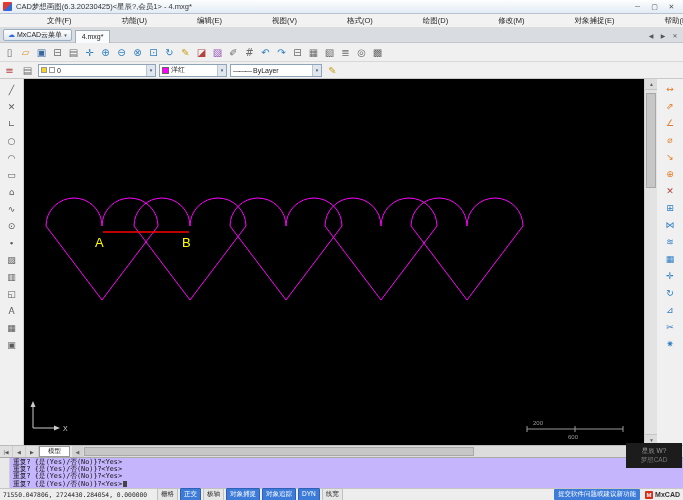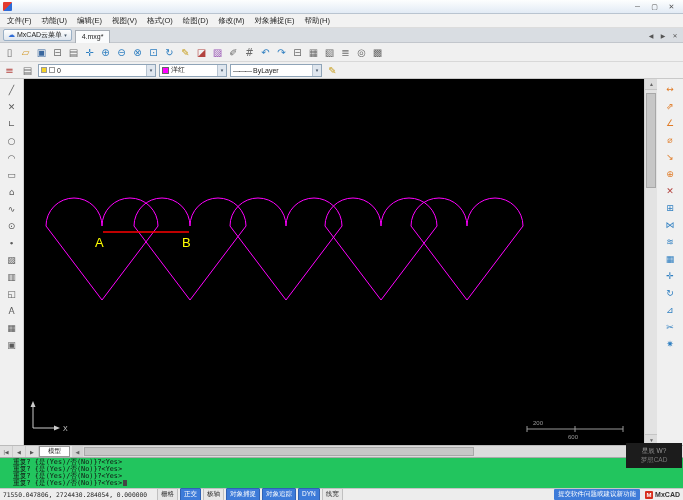--- a/index.html
+++ b/index.html
@@ -13,21 +13,21 @@
   .app-icon { width:9px; height:9px; margin-right:4px; border-radius:1px;
     background:linear-gradient(135deg,#e23a2e 50%,#2e6bd6 50%); }
   .title-text { font-size:7.5px; color:#333; white-space:nowrap; }
   .win-controls { margin-left:auto; display:flex; }
   .win-btn { width:17px; height:12px; display:flex; align-items:center; justify-content:center;
     font-size:7px; color:#555; }
 
   
   .menubar { position:absolute; left:0; top:14px; right:0; height:14px; background:#f2f2f2;
     border-bottom:1px solid #dcdcdc; display:flex; align-items:center; padding-left:2px; }
-  .menu-item { padding:0 5px; font-size:7.5px; color:#222; white-space:nowrap; }
+  .menu-item { padding:0 5px; font-size:7.5px; color:#222; white-space:nowrap;margin-left:40px; }
 
   
   .tabrow { position:absolute; left:0; top:28px; right:0; height:15px; background:#d9dde2;
     display:flex; align-items:center; border-bottom:1px solid #c2c6cc; }
   .cloud-btn { display:flex; align-items:center; gap:2px; height:12px; margin:0 3px; padding:0 4px;
     background:linear-gradient(#fefefe,#dfe6ee); border:1px solid #9ab0c6; border-radius:2px;
     font-size:7px; white-space:nowrap; }
   .cloud-icon { color:#2e6bd6; font-size:7px; }
   .dd-arrow { font-size:5px; color:#456; }
   .doc-tab { display:flex; align-items:center; gap:3px; height:13px; margin-top:2px; padding:0 6px;
@@ -83,23 +83,23 @@
     padding:0 8px; font-size:6.5px; }
   .h-scroll { flex:1; height:11px; margin:0 2px; background:#dcdcdc; position:relative;
     display:flex; align-items:center; }
   .h-arrow { width:11px; height:11px; background:#d2d2d2; display:flex; align-items:center;
     justify-content:center; font-size:5px; color:#666; }
   .h-arrow.right { margin-left:auto; }
   .h-thumb { position:absolute; left:12px; top:1px; bottom:1px; width:390px; background:#c7c7c7;
     border:1px solid #a8a8a8; }
 
   
-  .command { position:absolute; left:0; top:457px; right:0; height:31px; background:#22c55e;
+  .command { position:absolute; left:0; top:457px; right:0; height:31px; background:#c4b5fd;
     border-top:1px solid #a9a9a9; display:flex; font-family:"DejaVu Sans Mono",monospace;
-    font-size:6.8px; color:#111;align-items:center; }
+    font-size:6.8px; color:#111; }
   .cmd-gutter { width:10px; background:#e9e9e9; border-right:1px solid #d0d0d0; }
   .cmd-lines { padding:1px 3px; }
   .cmd-line { line-height:7.2px; white-space:pre; }
   .cursor { display:inline-block; width:4px; height:6px; background:#444; margin-left:1px;
     vertical-align:-1px; }
 
   
   .statusbar { position:absolute; left:0; top:488px; right:0; height:12px; background:#ededed;
     border-top:1px solid #c6c6c6; display:flex; align-items:center; padding:0 3px; gap:2px;
     font-size:6.5px; }
@@ -118,20 +118,21 @@
   
   .watermark { position:absolute; right:1px; top:443px; width:56px; height:25px; background:#1c1c1c;
     color:#9a9a9a; font-size:6.5px; line-height:9px; text-align:center; padding-top:3px; z-index:5; }
   .watermark .l2 { color:#777; }
 </style>
 </head>
 <body>
 
 <div class="titlebar">
   <div class="app-icon"></div>
+  <div class="title-text">CAD梦想画图(6.3.20230425)&lt;星辰?,会员1&gt; - 4.mxg*</div>
   <div class="win-controls">
     <div class="win-btn">─</div>
     <div class="win-btn">▢</div>
     <div class="win-btn">✕</div>
   </div>
 </div>
 
 <div class="menubar">
     <span class="menu-item">文件(F)</span>
     <span class="menu-item">功能(U)</span>

